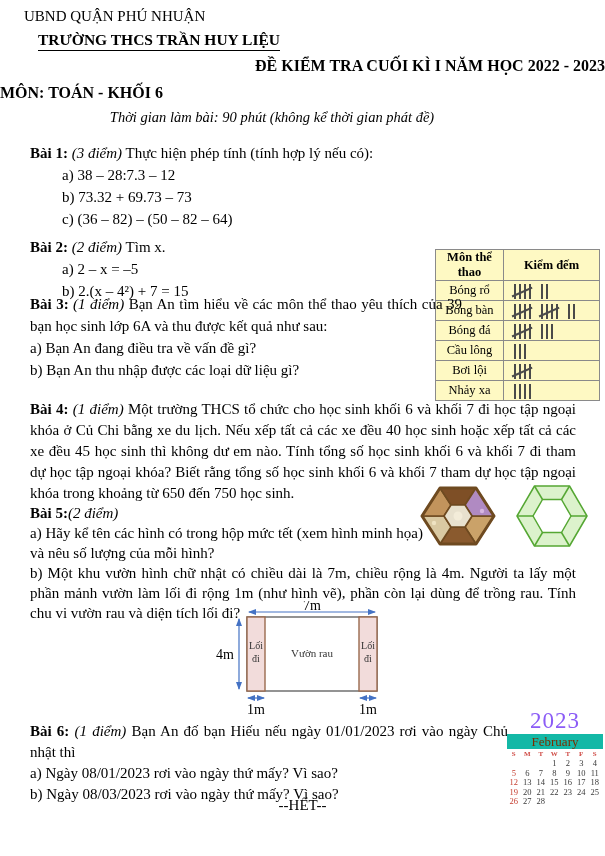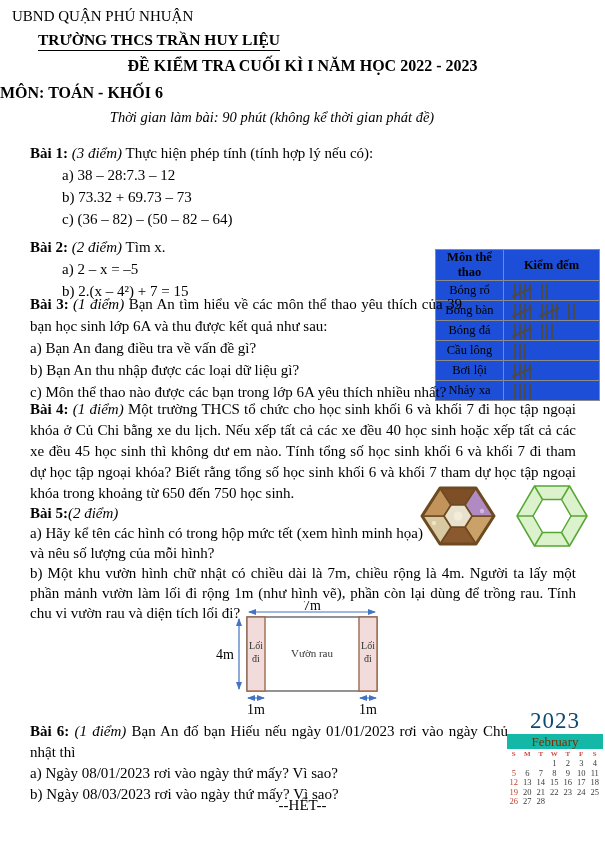--- a/index.html
+++ b/index.html
@@ -1,24 +1,24 @@
 <!DOCTYPE html>
 <html><head>
 <meta charset="utf-8">
 <style>
   * { margin:0; padding:0; box-sizing:border-box; }
   html,body { background:#ffffff; }
   .page { position:relative; width:605px; height:856px; background:#fff;
           font-family:"Liberation Serif", serif; color:#000; overflow:hidden; }
 
   
-  .hdr-org    { position:absolute; left:12px; top:8px;  font-size:15px; }
+  .hdr-org    { position:absolute; left:24px; top:8px;  font-size:15px; }
   .hdr-school { position:absolute; left:38px; top:31px; font-size:15.5px; font-weight:bold;
                 border-bottom:1.5px solid #000; padding-bottom:1px; }
-  .hdr-title  { position:absolute; left:0; top:57px;  width:605px; text-align:center;
+  .hdr-title  { position:absolute; left:0; top:57px;  width:605px; text-align:right;
                 font-size:16px; font-weight:bold; }
   .hdr-subject{ position:absolute; left:0; top:84px;  width:605px; text-align:left;
                 font-size:16px; font-weight:bold; }
   .hdr-duration{ position:absolute; left:0; top:109px; width:544px; text-align:center;
                 font-size:14.5px; font-style:italic; }
 
   .prob { position:absolute; left:30px; font-size:15px; line-height:22px; }
   .prob p { margin:0; }
   .phead b { font-weight:bold; }
   .phead i { }
@@ -30,21 +30,21 @@
   #b3 { top:293px; width:432px; }
   #b4 { top:399px; width:546px; line-height:21px; }
   #b5 { top:503px; width:546px; line-height:20px; }
   #b6 { top:721px; width:478px; line-height:21px; }
   #b5 .a-line1 { width:402px; }
   .het { position:absolute; left:30px; top:797px; width:545px; text-align:center;
          font-size:15px; font-weight:normal; }
 
   
   .sport-table { position:absolute; left:435px; top:249px; border-collapse:collapse;
-                 font-size:12.5px; background:#1d4ed8; }
+                 font-size:12.5px; background:#fef9c3; }
   .sport-table th, .sport-table td { border:1px solid #8a8a8a; text-align:center; }
   .sport-table th { font-weight:bold; height:20px; padding:0 4px; }
   .sport-table td { height:20px; }
   .sport-table td.sport-name { width:68px; padding:0 3px; }
   .sport-table td.tally-cell { width:96px; text-align:left; padding:2px 4px 0 10px; }
   .tgroup { display:inline-block; position:relative; height:15px; margin-right:7px;
             vertical-align:middle; white-space:nowrap; }
   .tgroup .bar { display:inline-block; width:1.5px; height:15px; background:#4a4a4a;
                  margin-right:3.5px; vertical-align:top; }
   .tgroup.crossed::after { content:''; position:absolute; left:-3px; top:6.5px;
@@ -52,21 +52,21 @@
 
   
   .candy-svg  { position:absolute; left:420px; top:483px; }
   .hex-svg    { position:absolute; left:516px; top:478px; }
   .garden-svg { position:absolute; left:213px; top:601px; }
   .svg-label  { font-family:"Liberation Serif", serif; }
 
   
   .calendar { position:absolute; left:507px; top:709px; width:96px;
               font-family:"Liberation Serif", serif; }
-  .cal-year { text-align:center; font-size:23px; letter-spacing:1px; color:#0c4a6e;
+  .cal-year { text-align:center; font-size:23px; letter-spacing:1px; color:#8b5cf6;
               line-height:24px; }
   .cal-month{ background:#14b8a6; color:#7B2D00; text-align:center; font-size:13px;
               line-height:15px; margin-top:1px; }
   .cal-wd   { display:flex; margin-top:1px; }
   .cal-wd span { width:13.5px; text-align:center; font-size:7px; font-weight:bold;
               color:#CF4A44; line-height:9px; }
   .cal-row  { display:flex; }
   .cal-row span { width:13.5px; text-align:center; font-size:8.5px; color:#3a3a3a;
               line-height:9.5px; }
   .cal-row span.sun { color:#C63D2F; }
@@ -127,21 +127,20 @@
           <td class="sport-name">Nhảy xa</td>
           <td class="tally-cell"><span class="tgroup"><span class="bar"></span><span class="bar"></span><span class="bar"></span><span class="bar"></span></span></td>
         </tr>
       </tbody>
   </table>
 
   <section class="prob" id="b3">
     <p class="just"><b>Bài 3:</b> <i>(1 điểm)</i> <span>Bạn An tìm hiểu về các môn thể thao yêu thích của 39 bạn học sinh lớp 6A và thu được kết quả như sau:</span></p>
     <p>a) Bạn An đang điều tra về vấn đề gì?</p>
     <p>b) Bạn An thu nhập được các loại dữ liệu gì?</p>
-    <p>c) Môn thể thao nào được các bạn trong lớp 6A yêu thích nhiều nhất?</p>
   </section>
 
   <section class="prob" id="b4">
     <p class="just"><b>Bài 4:</b> <i>(1 điểm)</i> <span>Một trường THCS tổ chức cho học sinh khối 6 và khối 7 đi học tập ngoại khóa ở Củ Chi bằng xe du lịch. Nếu xếp tất cả các xe đều 40 học sinh hoặc xếp tất cả các xe đều 45 học sinh thì không dư em nào. Tính tổng số học sinh khối 6 và khối 7 đi tham dự học tập ngoại khóa? Biết rằng tổng số học sinh khối 6 và khối 7 tham dự học tập ngoại khóa trong khoảng từ 650 đến 750 học sinh.</span></p>
   </section>
 
   <section class="prob" id="b5">
     <p class="phead"><b>Bài 5:</b><i>(2 điểm)</i></p>
     <p class="a-line1">a) Hãy kể tên các hình có trong hộp mức tết (xem hình minh họa)</p>
     <p>và nêu số lượng của mỗi hình?</p>

